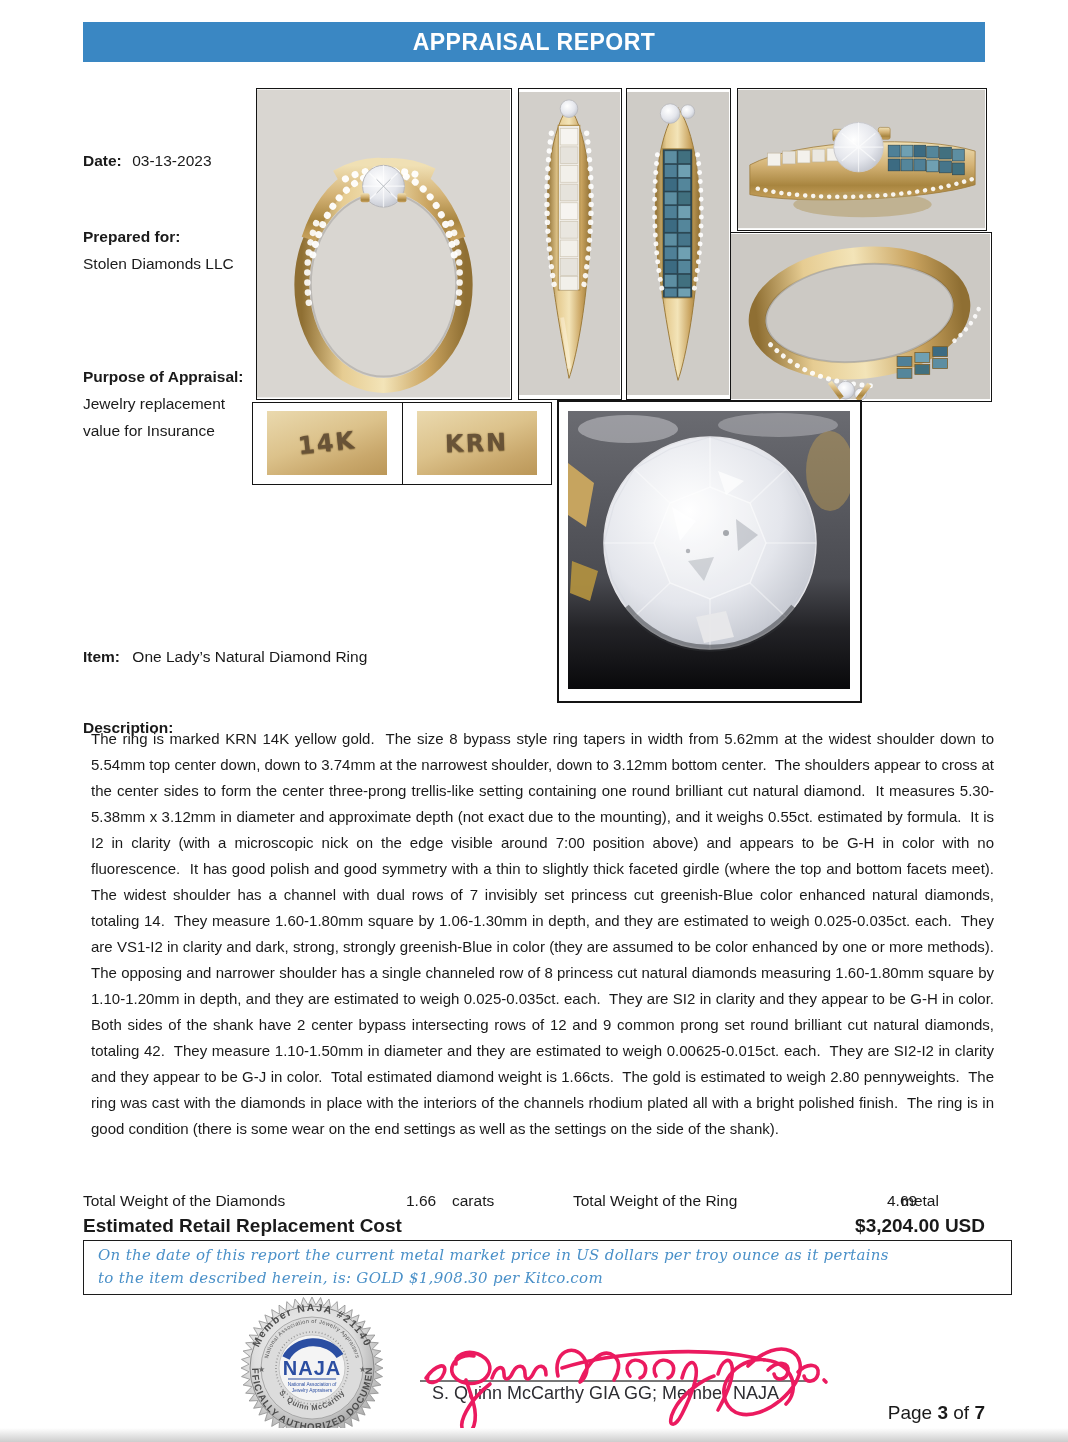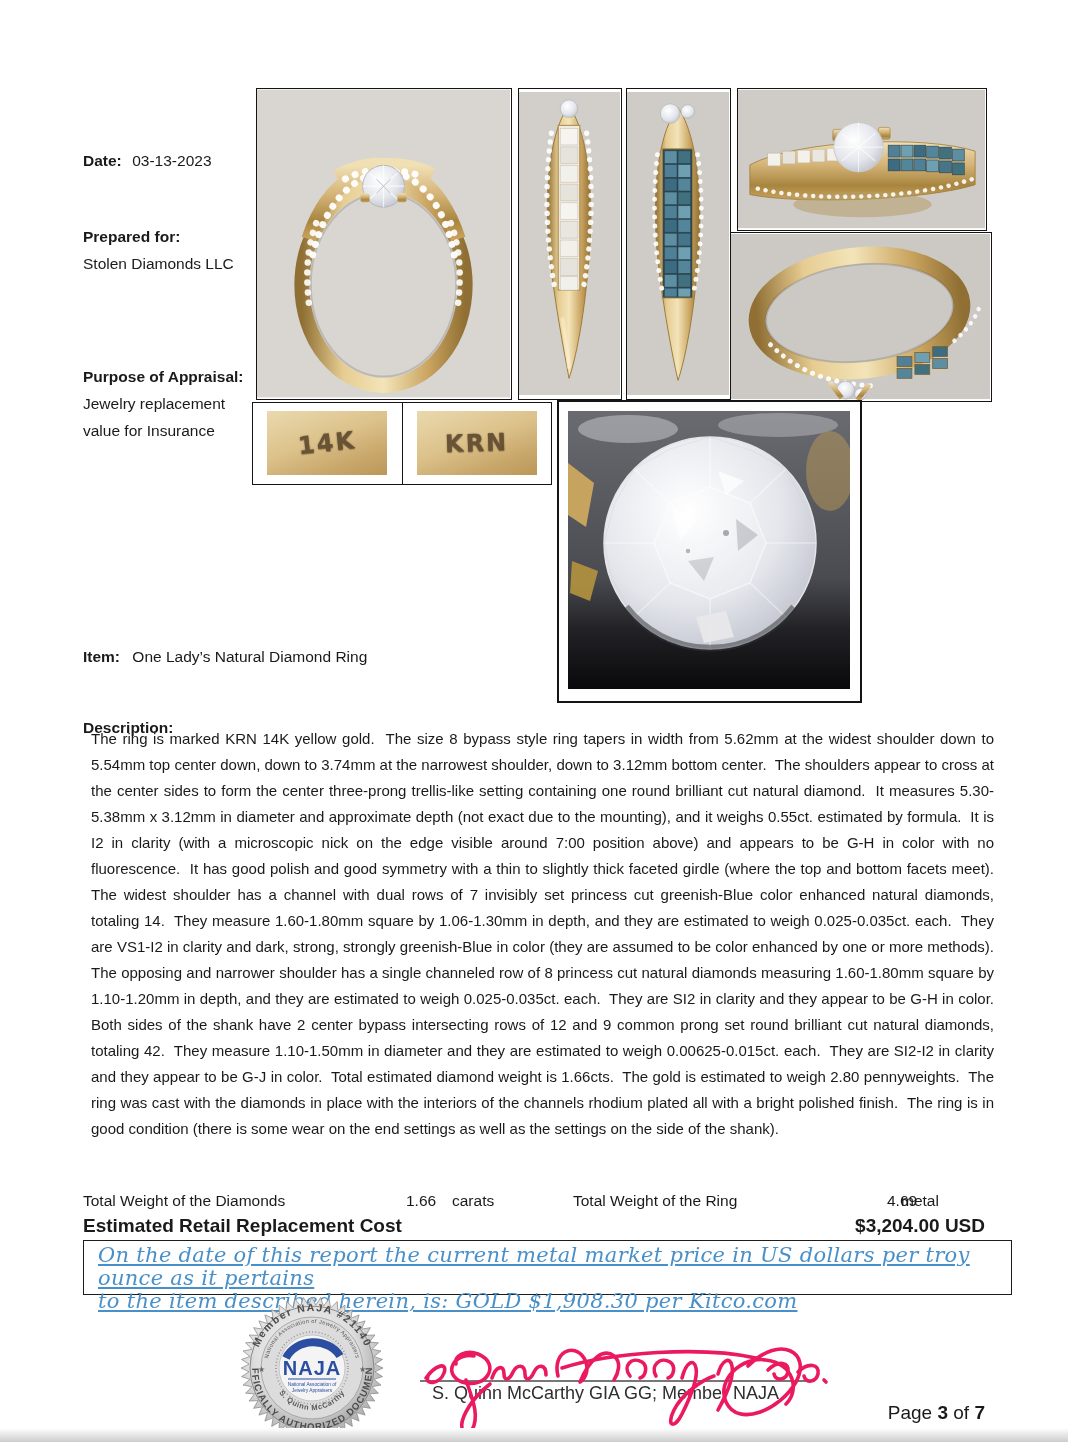--- a/index.html
+++ b/index.html
@@ -14,22 +14,22 @@
   .photo{border:1.5px solid #141414;background:#fff;box-sizing:border-box;}
   .photo svg{display:block;}
   .item-line{left:83px;top:648px;font-size:15.5px;}
   .desc-label{left:83px;top:719px;}
   .desc-text{left:83px;top:718px;width:903px;margin:8px;font-size:15px;line-height:26px;
              text-align:justify;white-space:pre-wrap;}
   .tot{font-size:15.5px;top:1192px;}
   .tot2{font-size:19px;top:1215px;font-weight:bold;}
   .note-box{left:83px;top:1240px;width:899px;height:50px;border:1.6px solid #1c1c1c;
             box-sizing:content-box;padding:3px 14px 0 14px;}
-  .note-box div{font-family:"DejaVu Serif",serif;font-style:italic;font-size:21px;
-                line-height:23px;color:#4a90c8;letter-spacing:.3px;text-decoration:underline;}
+  .note-box div{font-family:"DejaVu Serif",serif;font-style:italic;font-size:15px;
+                line-height:23px;color:#4a90c8;letter-spacing:.3px;}
   .sig-name{left:432px;top:1383px;width:400px;font-size:18px;color:#2e2e33;}
   .page-num{left:780px;top:1402px;width:205px;text-align:right;font-size:19px;}
   .page-num b{font-weight:bold;}
   .stamp-box{left:252px;top:402px;width:300px;height:83px;border:1.5px solid #141414;
              box-sizing:border-box;display:flex;background:#fff;}
   .stamp-cell{flex:1;position:relative;border-right:1.5px solid #141414;}
   .stamp-cell:last-child{border-right:none;}
   .stamp-photo{position:absolute;left:14px;top:8px;width:120px;height:64px;
                background:linear-gradient(160deg,#ead9ae 0%,#dcc28b 45%,#c9a86c 75%,#bb9758 100%);
                display:flex;align-items:center;justify-content:center;}
@@ -67,20 +67,23 @@
       </radialGradient>
       <radialGradient id="silver" cx=".45" cy=".4" r=".75">
         <stop offset="0" stop-color="#f8f8f8"></stop>
           <stop offset=".55" stop-color="#dedede"></stop>
         <stop offset=".82" stop-color="#a9a9a9"></stop>
           <stop offset="1" stop-color="#d2d2d2"></stop>
       </radialGradient>
     </defs>
   </svg>
 
+  <div class="abs header-bar">
+    <span>APPRAISAL REPORT</span>
+  </div>
 
   <div class="abs" style="left:83px;top:152px;">
     <span class="lbl">Date:</span>
     <span class="val" style="margin-left:6px;">03-13-2023</span>
   </div>
   <div class="abs lbl" style="left:83px;top:228px;">Prepared for:</div>
   <div class="abs val" style="left:83px;top:255px;">Stolen Diamonds LLC</div>
   <div class="abs lbl" style="left:83px;top:368px;">Purpose of Appraisal:</div>
   <div class="abs val" style="left:83px;top:395px;">Jewelry replacement</div>
   <div class="abs val" style="left:83px;top:422px;">value for Insurance</div>

